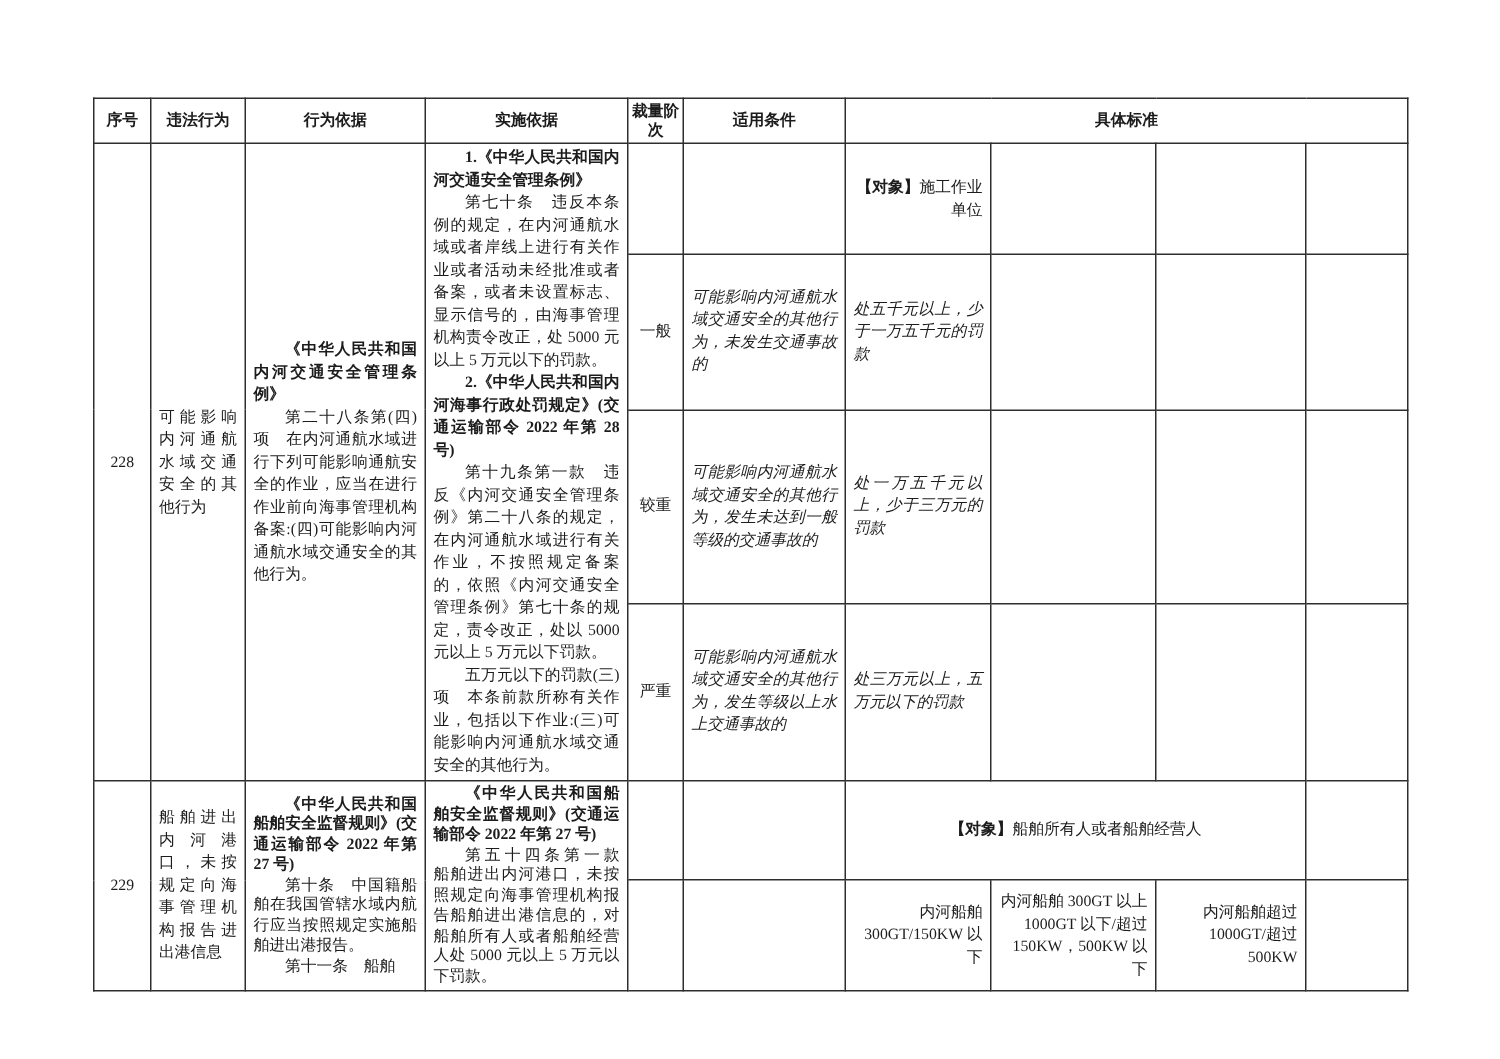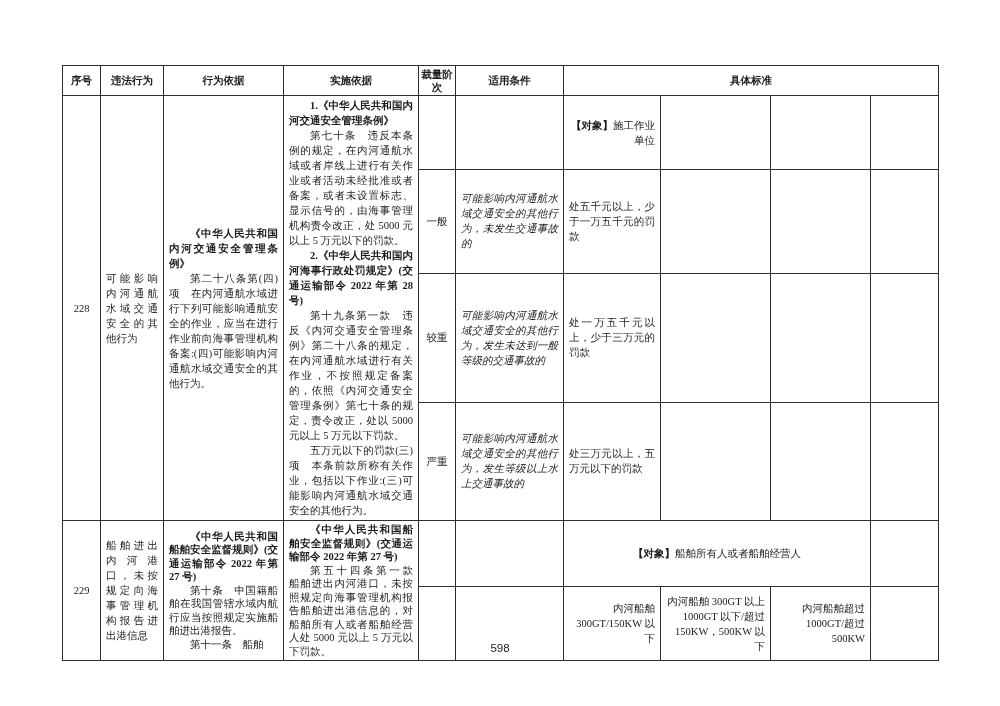--- a/index.html
+++ b/index.html
@@ -45,21 +45,21 @@
   .c-basis   { vertical-align:middle; }
   .c-impl    { vertical-align:top; }
   .c-basis p, .c-impl p {
     margin:0;
     text-indent:2em;
     text-align:justify;
   }
   p.law-title { font-weight:bold; }
   .stage { text-align:center; }
   .cond  { text-align:justify; padding:3px 6px;font-style:italic; }
-  .std   { text-align:justify; padding:3px 6px; }
+  .std   { text-align:justify; padding:3px 6px;font-style:italic; }
   .std-left { text-align:right; padding:3px 6px;margin-left:29px; }
   .obj-tag { font-weight:bold; }
   .obj-center { text-align:center; }
   .r229-text p { line-height:13.5px; }
   .pageno {
     position:absolute; left:0; right:0; top:642px;
     text-align:center;
     font-family:"Liberation Sans", sans-serif;
     font-size:11.5px;
     color:#222;
@@ -170,14 +170,13 @@
       <td class="stage"></td>
       <td class="cond"></td>
       <td class="std-left">内河船舶 300GT/150KW 以下</td>
       <td class="std-left">内河船舶 300GT 以上 1000GT 以下/超过 150KW，500KW 以下</td>
       <td class="std-left">内河船舶超过 1000GT/超过 500KW</td>
       <td></td>
     </tr>
   </tbody>
     </table>
 
-  <div class="pageno">598</div>
 </div>
 
 </body></html>

